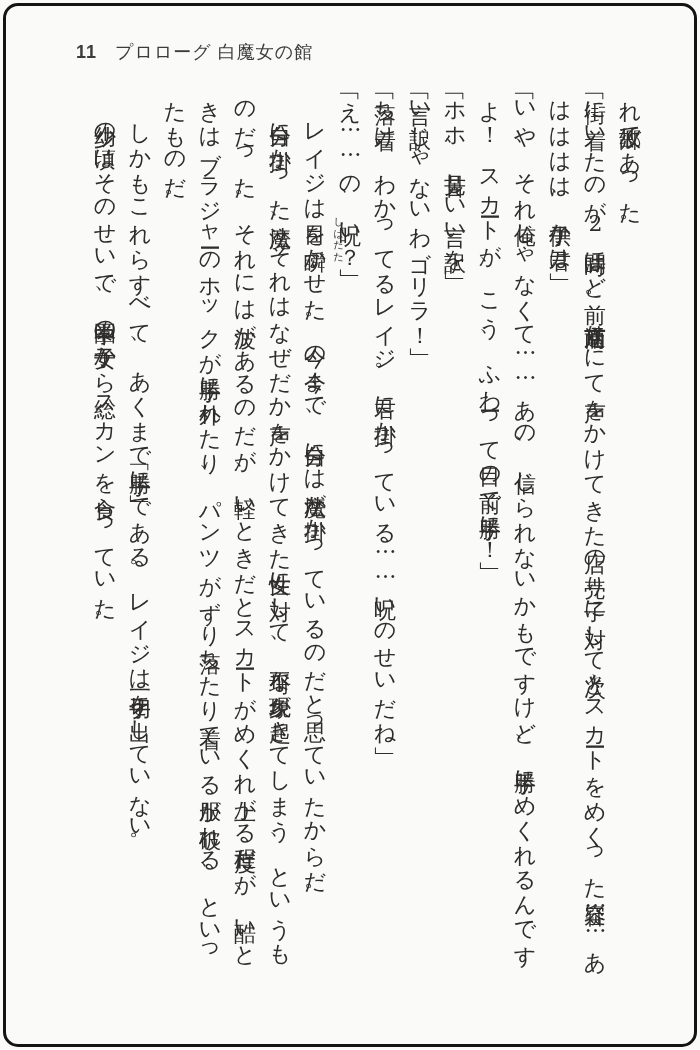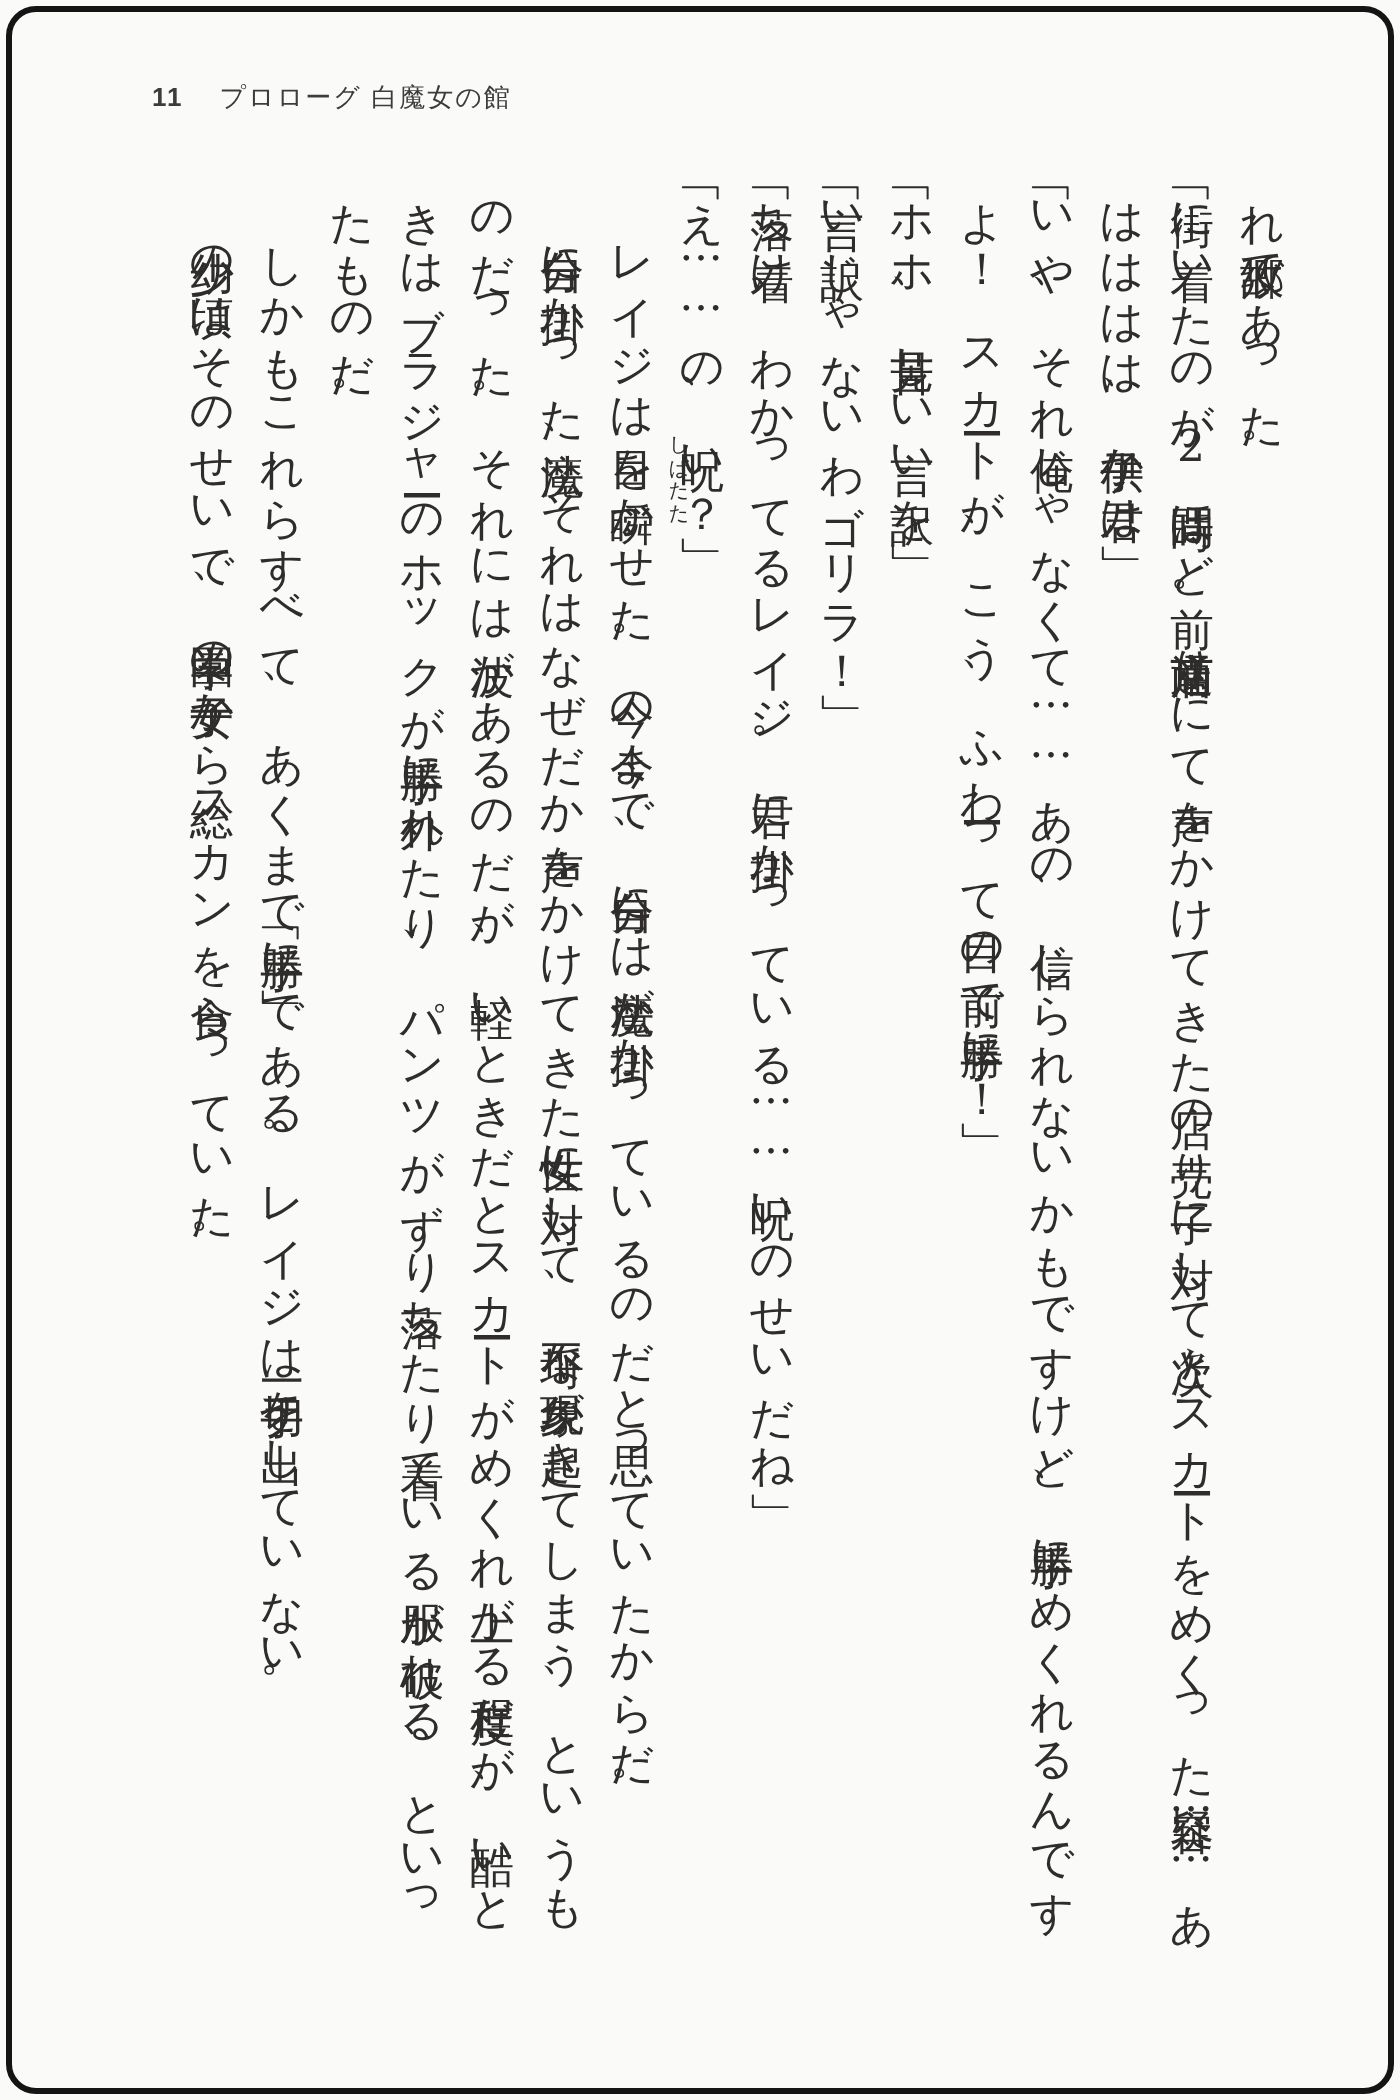--- a/index.html
+++ b/index.html
@@ -19,21 +19,21 @@
   .frame{
     position:absolute;inset:3px;
     border:3px solid var(--frame);
     border-radius:15px;
     pointer-events:none;
   }
   .running-head{
     position:absolute;
     top:40px;left:76px;
     font-family:"Liberation Sans",sans-serif;
-    font-size:13px;
+    font-size:18px;
     color:var(--header);
     letter-spacing:1px;
     white-space:nowrap;
   }
   .running-head .pagenum{
     font-weight:700;
     margin-right:18px;
   }
   .text-area{
     position:absolute;

